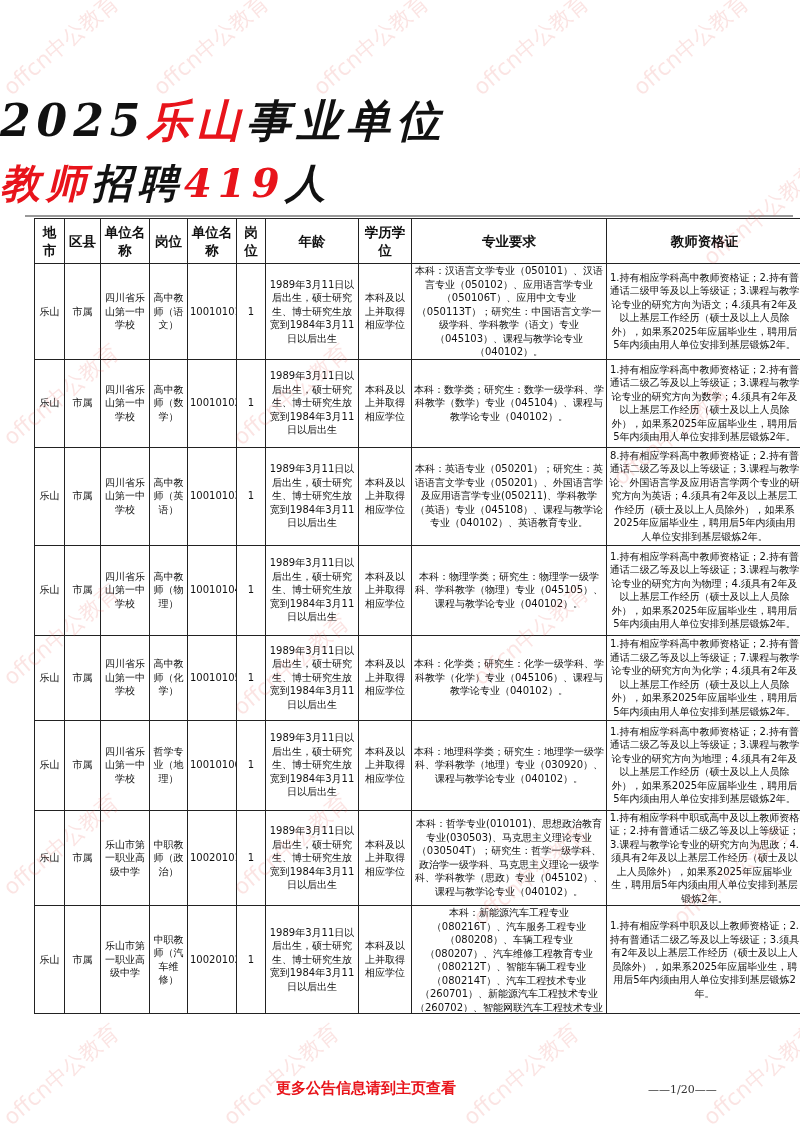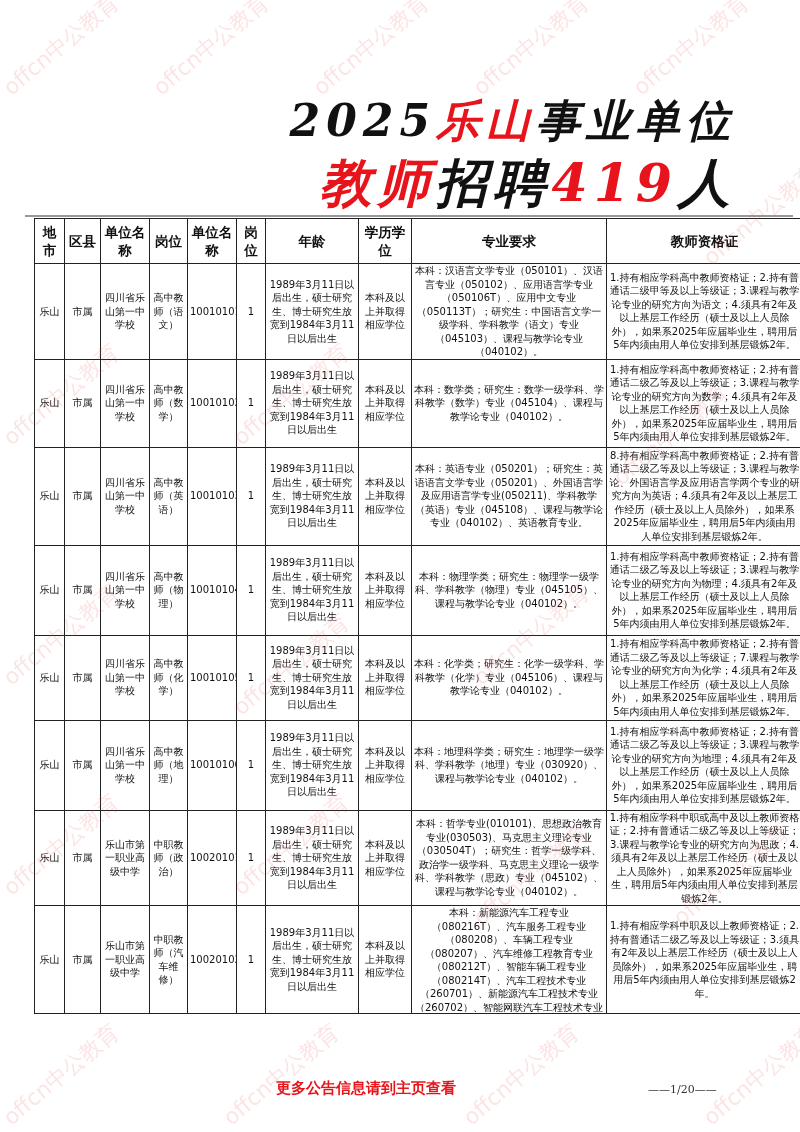--- a/index.html
+++ b/index.html
@@ -1,25 +1,25 @@
 <!DOCTYPE html>
 <html><head>
 <meta charset="utf-8">
 <style>
   html, body { margin:0; padding:0; background:#ffffff; }
   body { width:800px; height:1132px; position:relative; overflow:hidden;
          font-family:"DejaVu Sans","Liberation Sans",sans-serif; color:#111; }
   .wm-layer { position:absolute; inset:0; pointer-events:none; z-index:5; }
   .wm { position:absolute; color:rgba(230,90,80,0.16); font-size:22px; transform:rotate(-40deg);
         white-space:nowrap; font-family:"DejaVu Sans",sans-serif; }
-  .title { position:absolute; left:0; width:736px; text-align:right;
+  .title { position:absolute; left:0; width:736px; text-align:left;
            font-family:"DejaVu Serif","Liberation Serif",serif; font-weight:bold; font-style:italic;
            letter-spacing:6px; }
   .title1 { top:93px; font-size:44px; line-height:56px; }
-  .title2 { top:155px; font-size:52px; line-height:56px; }
+  .title2 { top:155px; font-size:40px; line-height:56px; }
   .red { color:#e8141b; }
   .blk { color:#111; }
   .hr-line { position:absolute; left:25px; width:768px; top:215px; height:2px; background:#999; }
   table.grid { position:absolute; left:34px; top:218px; width:768px; border-collapse:collapse;
                table-layout:fixed; z-index:1; }
   table.grid th, table.grid td { border:1px solid #222; padding:0 2px; text-align:center;
                vertical-align:middle; overflow:hidden; }
   table.grid th { font-size:13.5px; font-weight:bold; line-height:18px; height:44px; }
   table.grid td { font-size:10px; line-height:13.5px; }
   td.major { font-size:9.6px; line-height:13.2px; }
@@ -150,21 +150,21 @@
       <td>1</td>
       <td>1989年3月11日以后出生，硕士研究生、博士研究生放宽到1984年3月11日以后出生</td>
       <td>本科及以上并取得相应学位</td>
       <td class="major">本科：化学类；研究生：化学一级学科、学科教学（化学）专业（045106）、课程与教学论专业（040102）。</td>
       <td class="cert">1.持有相应学科高中教师资格证；2.持有普通话二级乙等及以上等级证；7.课程与教学论专业的研究方向为化学；4.须具有2年及以上基层工作经历（硕士及以上人员除外），如果系2025年应届毕业生，聘用后5年内须由用人单位安排到基层锻炼2年。</td>
     </tr>
     <tr style="height:90px">
       <td>乐山</td>
       <td>市属</td>
       <td>四川省乐山第一中学校</td>
-      <td>高中教师（地理）</td>
+      <td>哲学专业（地理）</td>
       <td>10010106</td>
       <td>1</td>
       <td>1989年3月11日以后出生，硕士研究生、博士研究生放宽到1984年3月11日以后出生</td>
       <td>本科及以上并取得相应学位</td>
       <td class="major">本科：地理科学类；研究生：地理学一级学科、学科教学（地理）专业（030920）、课程与教学论专业（040102）。</td>
       <td class="cert">1.持有相应学科高中教师资格证；2.持有普通话二级乙等及以上等级证；3.课程与教学论专业的研究方向为地理；4.须具有2年及以上基层工作经历（硕士及以上人员除外），如果系2025年应届毕业生，聘用后5年内须由用人单位安排到基层锻炼2年。</td>
     </tr>
     <tr style="height:95px">
       <td>乐山</td>
       <td>市属</td>

